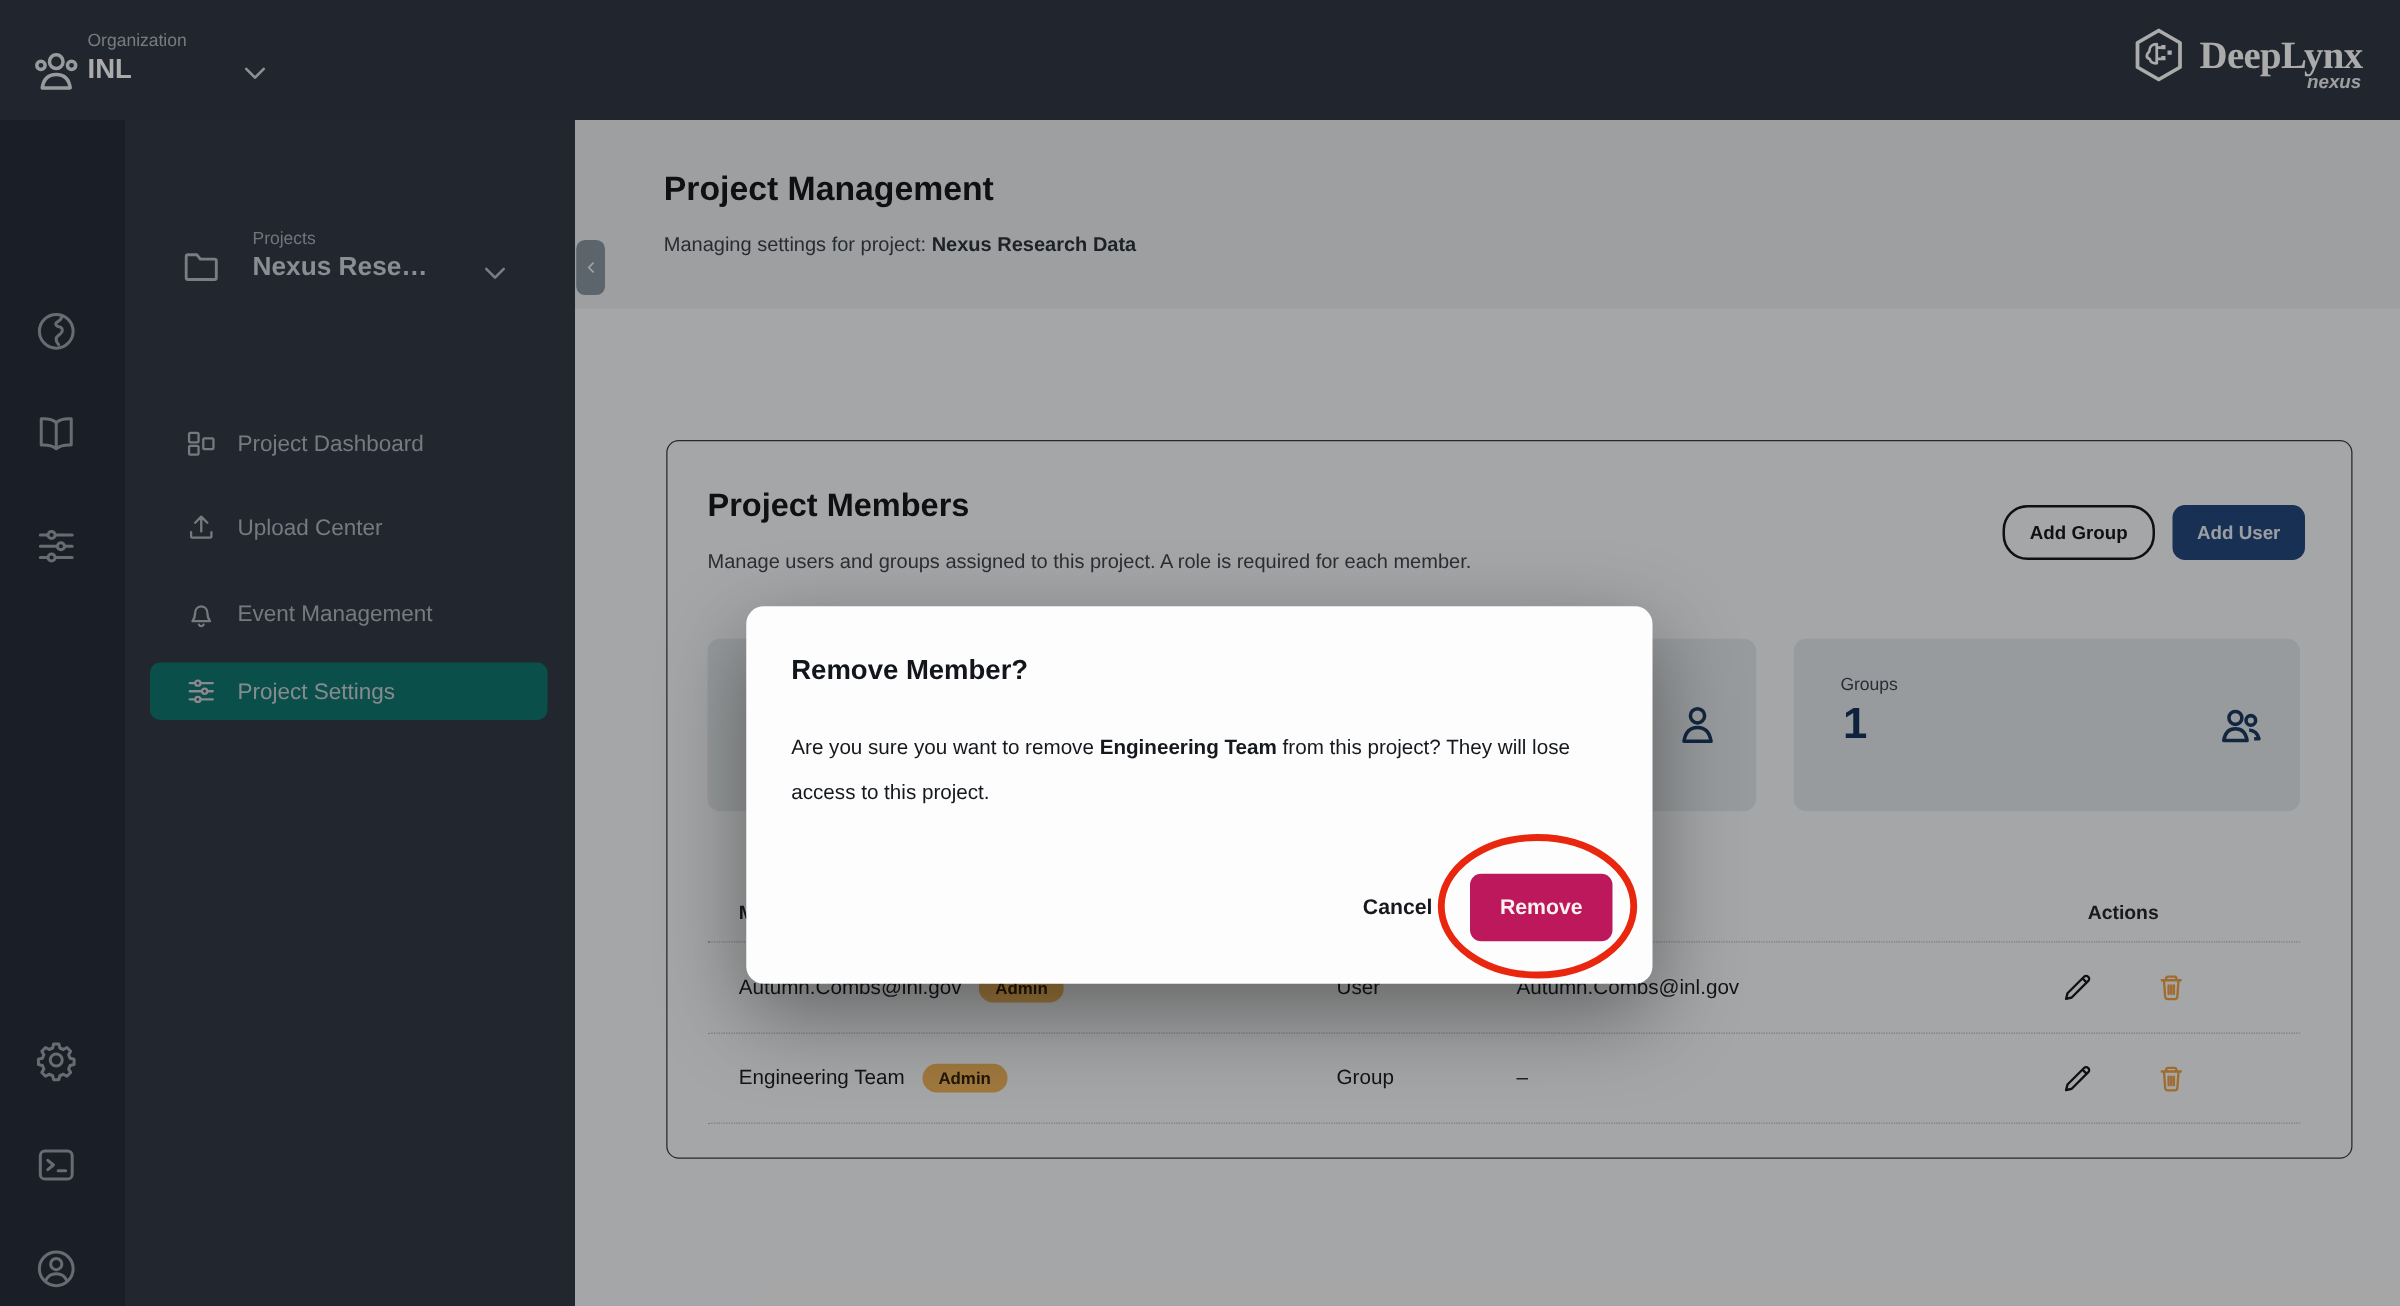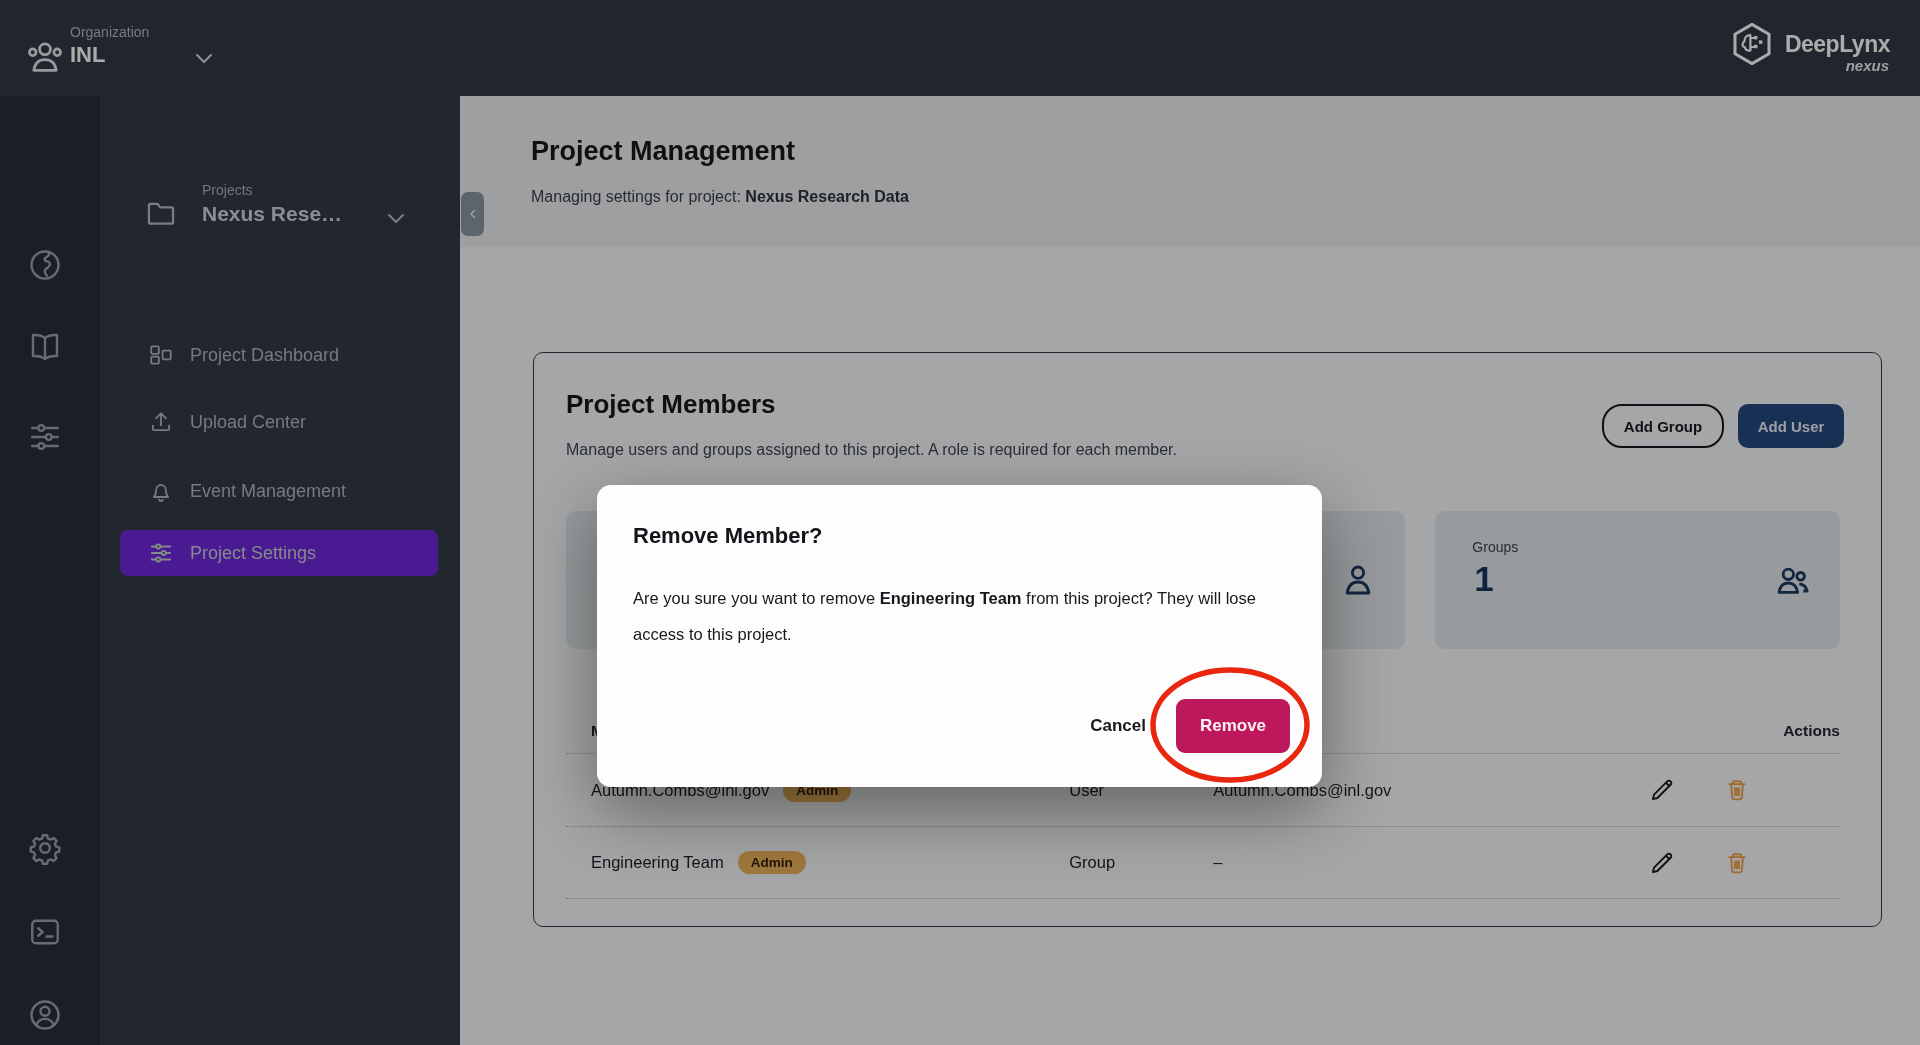--- a/index.html
+++ b/index.html
@@ -7,36 +7,36 @@
               font-family:"Liberation Sans", sans-serif; }
   svg { display:block; }
 
   
   #topbar { position:absolute; left:0; top:0; width:1920px; height:96px; background:#323945; z-index:10; }
   #org-icon { position:absolute; left:24px; top:36px; color:#e3e6ea; }
   #org-label { position:absolute; left:70px; top:24px; font-size:14px; color:#b2b8c0; }
   #org-name  { position:absolute; left:70px; top:42px; font-size:22px; font-weight:bold; color:#ffffff; }
   #org-chevron { position:absolute; left:190px; top:44px; color:#d4d8dd; cursor:pointer; }
   #brand { position:absolute; right:30px; top:20px; display:flex; align-items:center; gap:9px; color:#ffffff; }
-  #brand-text { position:relative; font-size:23px; font-weight:800; letter-spacing:-0.5px; line-height:48px; }
+  #brand-text { position:relative; font-size:31px; font-weight:800; letter-spacing:-0.5px; line-height:48px;font-family:Liberation Serif, serif; }
   #brand-sub { position:absolute; right:1px; bottom:-6px; font-size:15px; font-style:italic; font-weight:bold; color:#e9ecf0; }
 
   
   #rail { position:absolute; left:0; top:96px; width:100px; height:949px; background:#272e39; z-index:5; }
   .rail-ic { position:absolute; left:27px; width:36px; height:36px; color:#9aa1ab; cursor:pointer; }
 
   
   #sidebar { position:absolute; left:100px; top:96px; width:360px; height:949px; background:#333a46; z-index:5;text-align:right; }
   #proj-folder { position:absolute; left:44px; top:100px; color:#b6bcc4; }
   #proj-label { position:absolute; left:102px; top:86px; font-size:14px; color:#a9afb8; }
   #proj-name  { position:absolute; left:102px; top:106px; font-size:21px; font-weight:bold; color:#ced3da; }
   #proj-chevron { position:absolute; left:282px; top:108px; color:#b6bcc4; cursor:pointer; }
   .nav-item { position:absolute; left:20px; width:318px; height:46px; display:flex; align-items:center; gap:16px;
               padding-left:28px; color:#b0b6be; font-size:18px; cursor:pointer; border-radius:8px; }
-  .nav-item.active { background:#6d28d9; color:#c9ced6; }
+  .nav-item.active { background:#0f766e; color:#c9ced6; }
   .nav-item .nic { width:26px; height:26px; flex:0 0 26px; }
 
   
   #collapse-handle { position:absolute; left:461px; top:192px; width:23px; height:44px; background:#8a95a2;
                      border-radius:7px; z-index:6; display:flex; align-items:center; justify-content:center;
                      color:#f2f4f6; cursor:pointer; }
 
   
   #main { position:absolute; left:460px; top:96px; width:1460px; height:949px; background:#f7f8f9; }
   #page-header { position:absolute; left:0; top:0; width:1460px; height:151px; background:#eceef0; }
@@ -68,21 +68,21 @@
   .stat-value { position:absolute; left:39px; top:48px; font-size:35px; font-weight:bold; color:#16345c; }
   .stat-icon  { position:absolute; right:27px; top:49px; color:#1b3a5f; }
 
   #members-table { position:absolute; left:32px; top:356px; right:41px; }
   .trow { display:grid; grid-template-columns:39.5% 11.3% 27% auto; align-items:center; }
   .thead { height:44px; font-size:15.5px; font-weight:bold; color:#24282e; }
   .tbody-row { height:73px; border-top:1px dotted #b2b6bb; font-size:16.5px; color:#1b1e23; }
   .tbody-row:last-child { border-bottom:1px dotted #b2b6bb; }
   .cell-member { padding-left:25px; display:flex; align-items:center; gap:14px; }
   .cell-actions { display:flex; align-items:center; justify-content:center; gap:46px; }
-  .th-actions { text-align:right; }
+  .th-actions { text-align:center; }
   .badge { display:inline-block; padding:4px 13px; border-radius:13px; background:#edb45c; color:#33230a;
            font-size:13.5px; font-weight:bold; }
   .icon-btn { background:none; border:none; cursor:pointer; padding:0; }
   .pencil { color:#17191d; } .trash { color:#eda045; }
 
   
   #backdrop { position:absolute; inset:0; background:rgba(0,0,0,0.33); z-index:40; }
   #modal { position:absolute; left:597px; top:485px; width:725px; height:302px; background:#fdfdfe;
            border-radius:14px; box-shadow:0 24px 70px rgba(0,0,0,0.4); z-index:50; }
   #modal-title { position:absolute; left:36px; top:38px; font-size:22px; font-weight:bold; color:#121519; }

